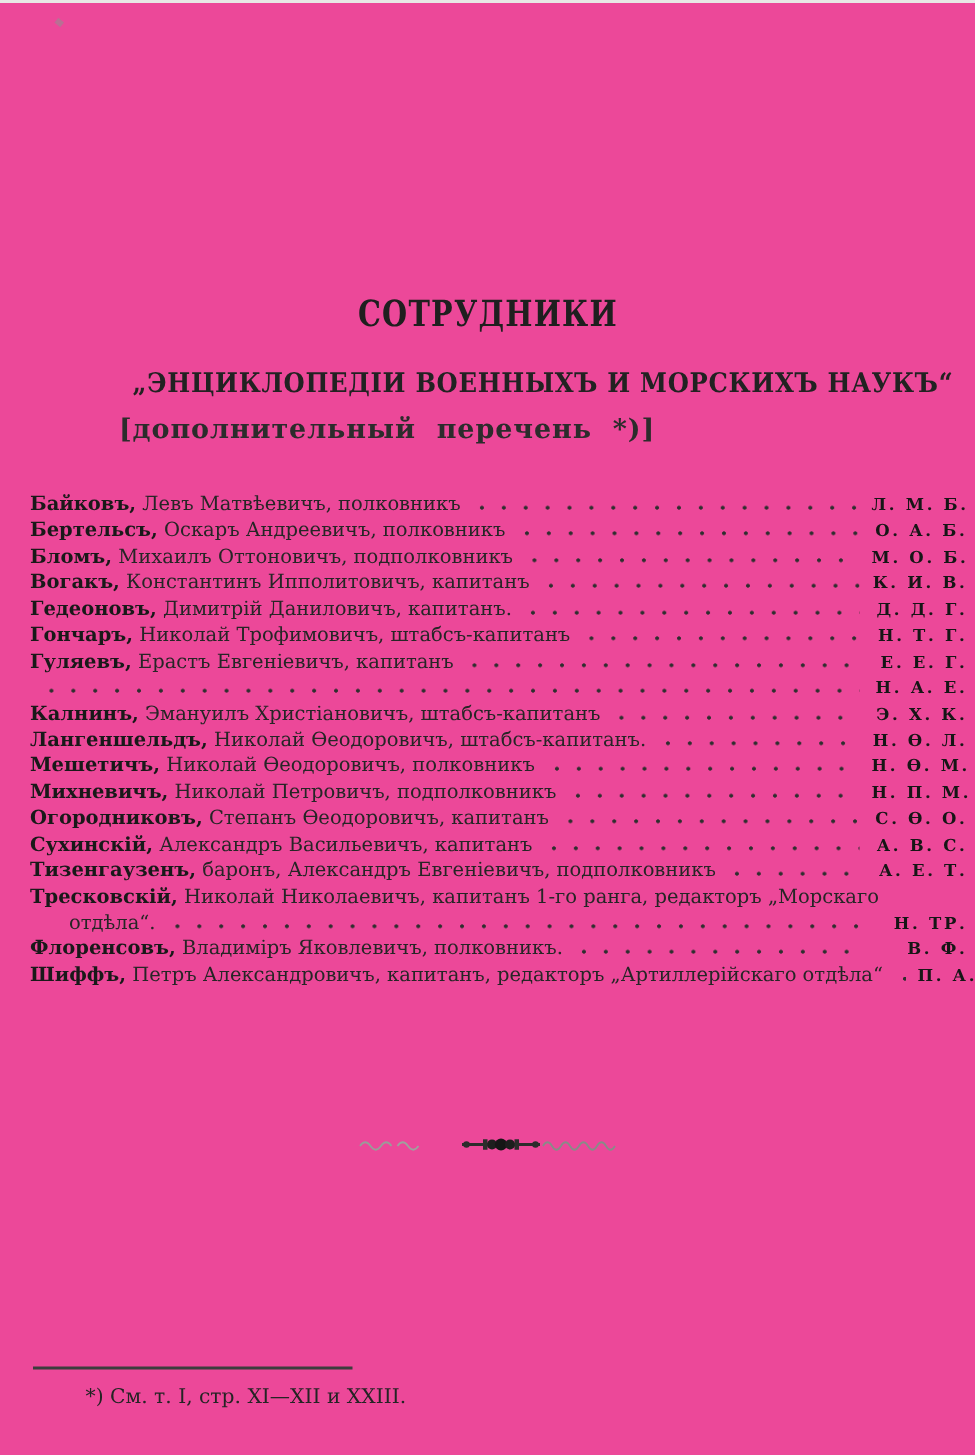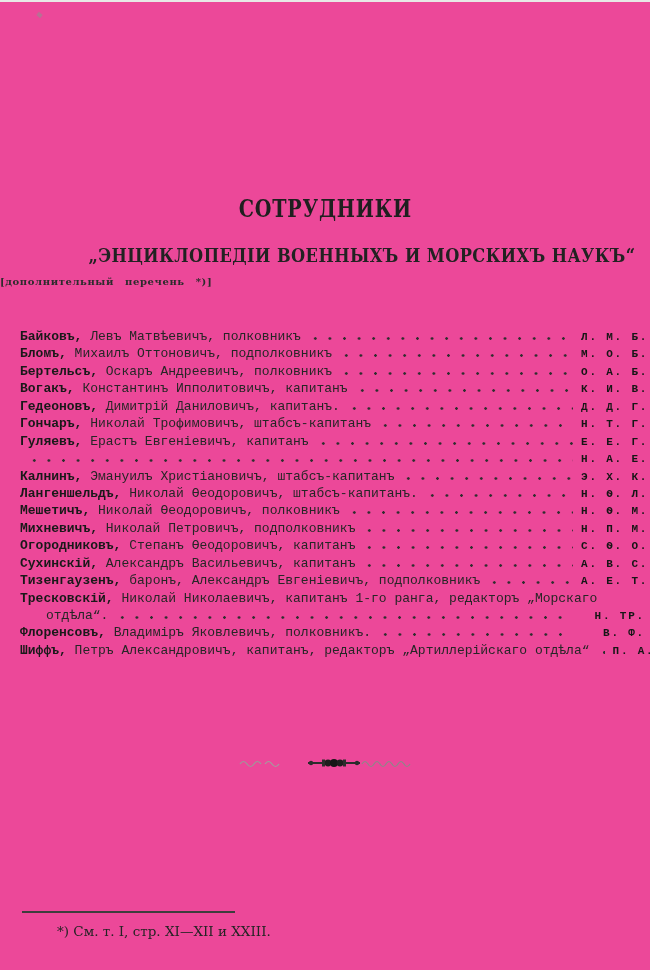--- a/index.html
+++ b/index.html
@@ -13,25 +13,25 @@
     position:absolute;left:0;top:192px;width:650px;text-align:center;
     font-size:24px;font-weight:bold;letter-spacing:1px;color:#1f1f1f;
   }
   .title>span{display:inline-block;transform:scaleX(.8);transform-origin:center;}
   .subtitle{
     position:absolute;left:16px;top:243px;width:650px;text-align:right;
     font-size:18px;font-weight:bold;letter-spacing:.5px;color:#222;
   }
   .subtitle>span{display:inline-block;transform:scaleX(.9);transform-origin:center;}
   .note-line{
-    position:absolute;left:0;top:274px;width:516px;text-align:left;
-    font-size:10px;font-weight:bold;letter-spacing:.6px;word-spacing:7px;color:#2c2c2c;
+    position:absolute;left:0;top:274px;width:516px;text-align:center;
+    font-size:18px;font-weight:bold;letter-spacing:.6px;word-spacing:7px;color:#2c2c2c;
   }
   .list{position:absolute;left:20px;top:327px;width:625px;font-size:13px;}
-  .row{display:flex;align-items:baseline;height:17.45px;white-space:nowrap;font-family:Liberation Mono, monospace;}
+  .row{display:flex;align-items:baseline;height:17.45px;white-space:nowrap;}
   .row .name b{font-weight:bold;color:#191919;}
   .row .name{color:#262626;}
   .row .cont{padding-left:26px;}
   .leader{
     flex:1;min-width:8px;height:11px;margin:0 8px 0 7px;align-self:baseline;
     background-image:radial-gradient(circle,#2e2e2e 1.05px,rgba(0,0,0,0) 1.55px);
     background-size:14.6px 3px;background-repeat:repeat-x;background-position:left bottom;
   }
   .initials{
     flex:none;width:64px;font-size:11px;font-weight:bold;letter-spacing:1.8px;
@@ -58,28 +58,28 @@
 
   <div class="note-line">[дополнительный перечень *)]</div>
 
   <div class="list">
       <div class="row">
         <span class="name"><b>Байковъ,</b><span class=""> Левъ Матвѣевичъ, полковникъ</span></span>
         <span class="leader"></span>
         <span class="initials">Л. М. Б.</span>
       </div>
       <div class="row">
+        <span class="name"><b>Бертельсъ,</b><span class=""> Оскаръ Андреевичъ, полковникъ</span></span>
+        <span class="leader"></span>
+        <span class="initials">О. А. Б.</span>
+      </div>
+      <div class="row">
         <span class="name"><b>Бломъ,</b><span class=""> Михаилъ Оттоновичъ, подполковникъ</span></span>
         <span class="leader"></span>
         <span class="initials">М. О. Б.</span>
-      </div>
-      <div class="row">
-        <span class="name"><b>Бертельсъ,</b><span class=""> Оскаръ Андреевичъ, полковникъ</span></span>
-        <span class="leader"></span>
-        <span class="initials">О. А. Б.</span>
       </div>
       <div class="row">
         <span class="name"><b>Вогакъ,</b><span class=""> Константинъ Ипполитовичъ, капитанъ</span></span>
         <span class="leader"></span>
         <span class="initials">К. И. В.</span>
       </div>
       <div class="row">
         <span class="name"><b>Гедеоновъ,</b><span class=""> Димитрій Даниловичъ, капитанъ.</span></span>
         <span class="leader"></span>
         <span class="initials">Д. Д. Г.</span>

